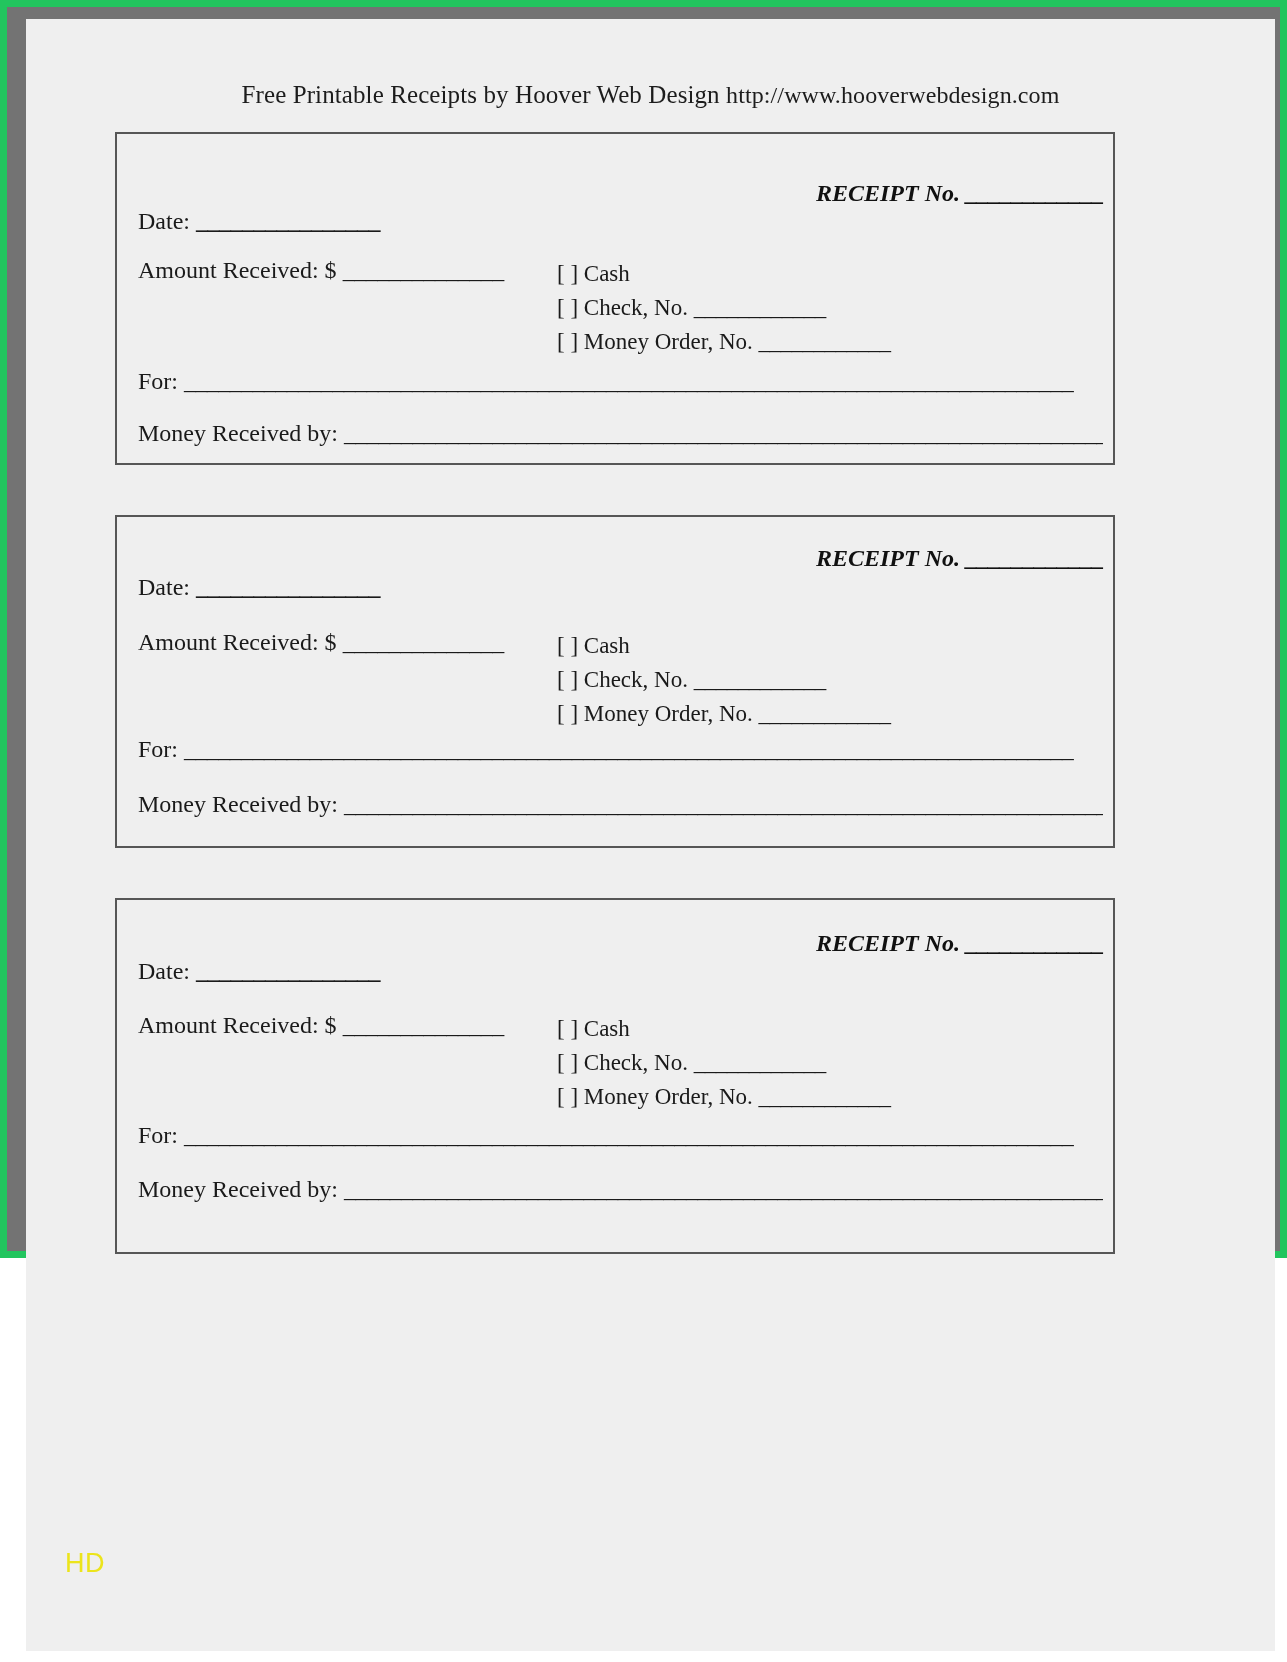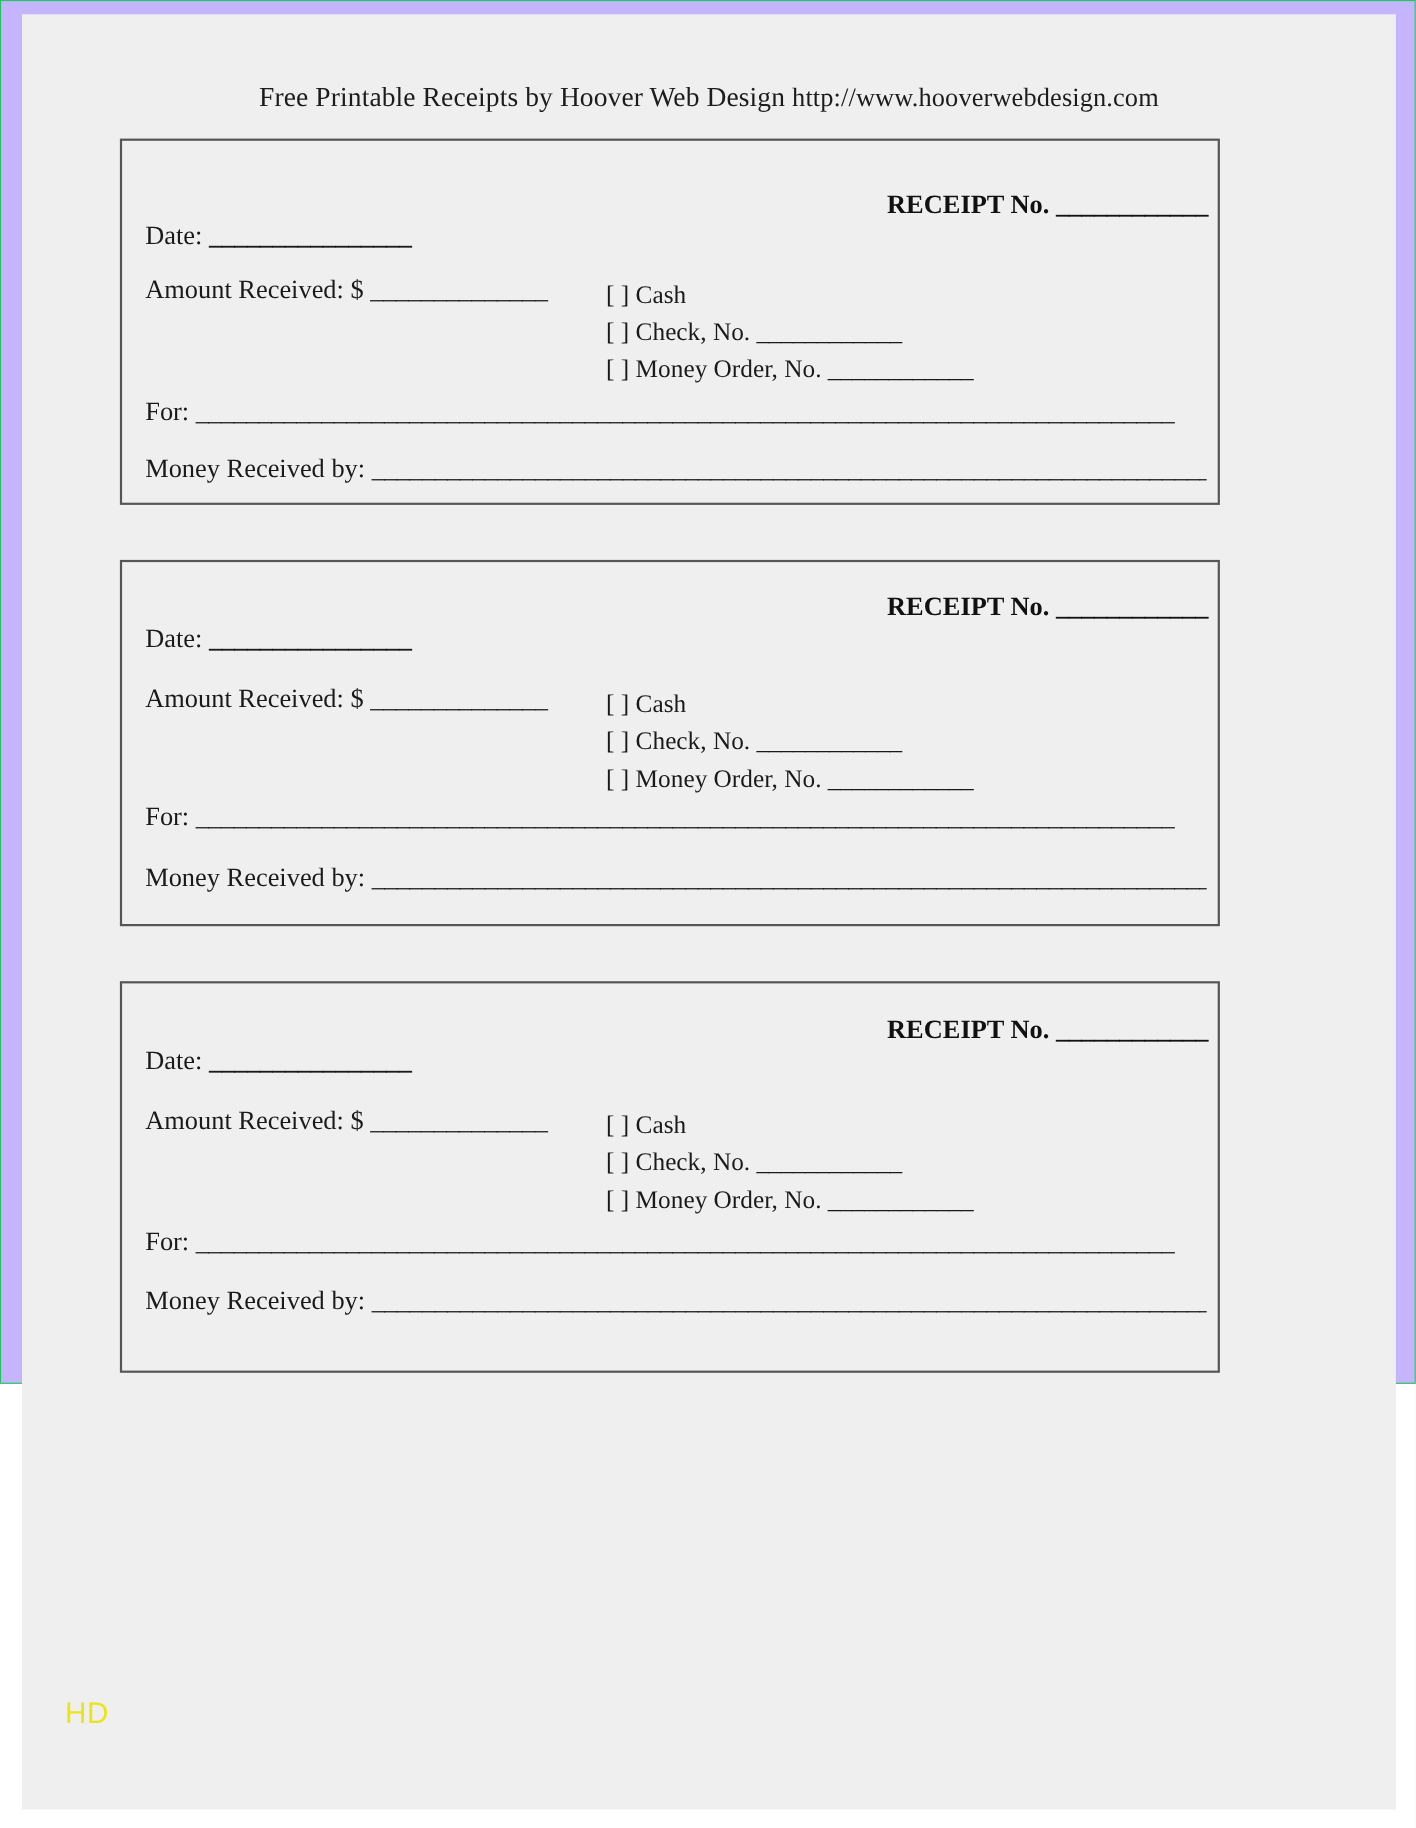--- a/index.html
+++ b/index.html
@@ -16,22 +16,22 @@
   }
 
   
   #page-frame {
     position: absolute;
     left: 0;
     top: 0;
     width: 1287px;
     height: 1258px;
     box-sizing: border-box;
-    border: 1px solid #22c55e;
-    background: #c4b5fd;
+    border: 7px solid #22c55e;
+    background: #737373;
   }
 
   
   #sheet {
     position: absolute;
     left: 19px;
     top: 12px;
     width: 1249px;
     height: 1632px;
     background: #efefef;
@@ -76,20 +76,21 @@
 
   
   .rc-no {
     position: absolute;
     right: 9px;
     font-family: "Liberation Serif", serif;
     font-weight: bold;
     font-size: 24px;
     color: #111111;
     white-space: nowrap;
+    font-style: italic;
   }
   .rc-no .blank {
     font-weight: bold;
     letter-spacing: -0.5px;
   }
 
   .rc-date {
     position: absolute;
     left: 21px;
     font-size: 24px;

